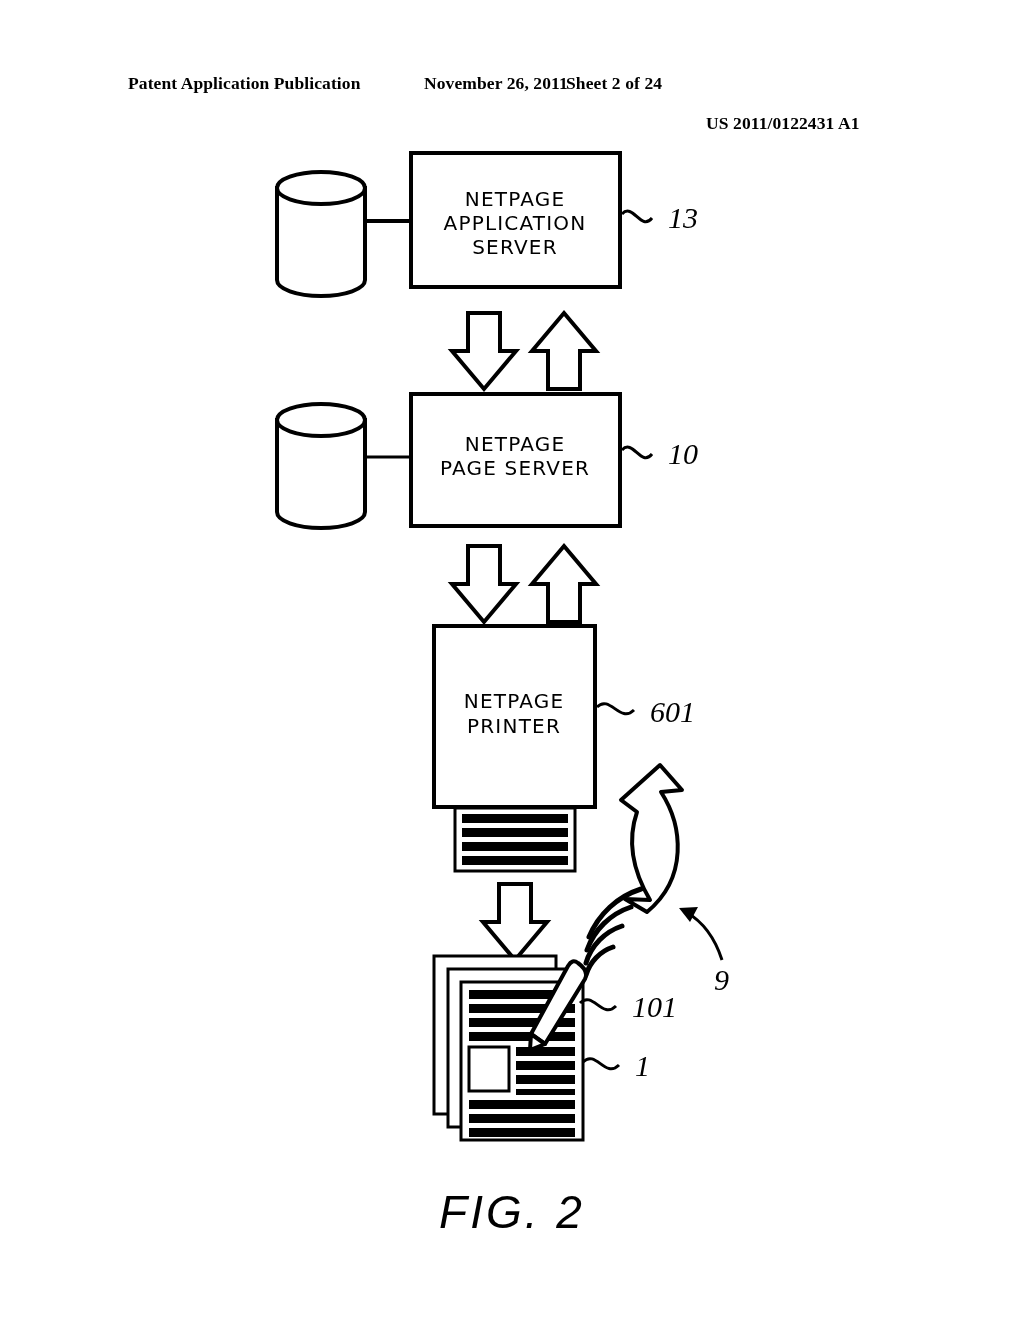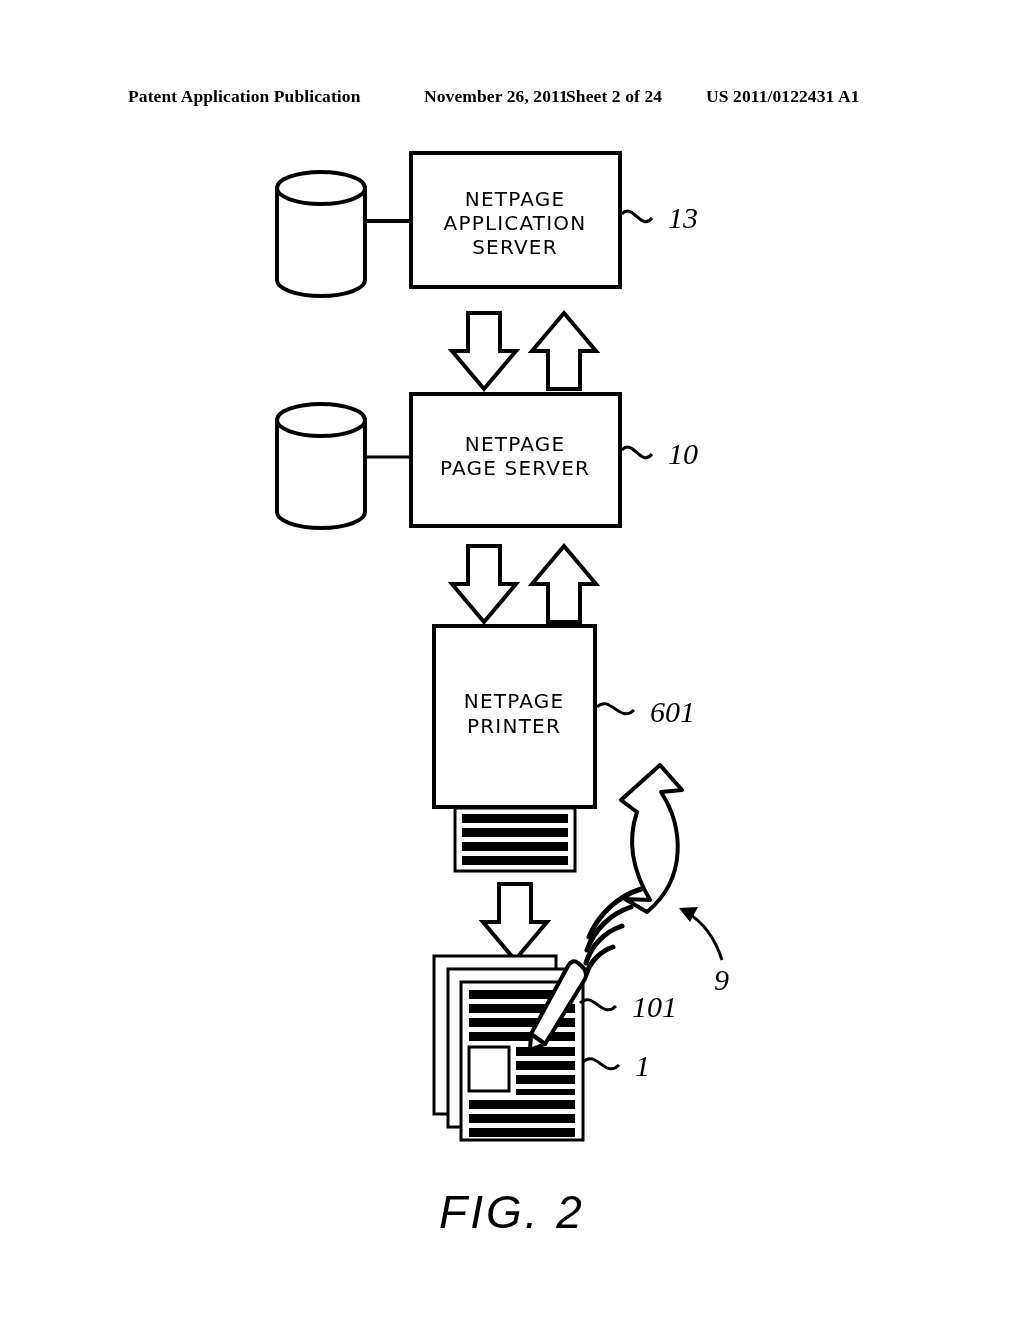--- a/index.html
+++ b/index.html
@@ -16,21 +16,21 @@
     overflow: hidden;
   }
   #page {
     position: relative;
     width: 1024px;
     height: 1320px;
     background: #ffffff;
   }
   .header {
     position: absolute;
-    top: 86px;
+    top: 73px;
     left: 0;
     width: 1024px;
     height: 26px;
     display: flex;
     align-items: baseline;
     font-family: "Liberation Serif", serif;
     font-weight: bold;
     font-size: 17.5px;
     color: #000000;
     letter-spacing: 0.1px;
@@ -44,20 +44,21 @@
     position: absolute;
     left: 424px;
   }
   .hdr-sheet {
     position: absolute;
     left: 566px;
   }
   .hdr-num {
     position: absolute;
     left: 706px;
+    margin-top: 40px;
   }
   #figure-svg {
     position: absolute;
     top: 0;
     left: 0;
     width: 1024px;
     height: 1320px;
   }
   .bx-label {
     font-family: "DejaVu Sans", sans-serif;

